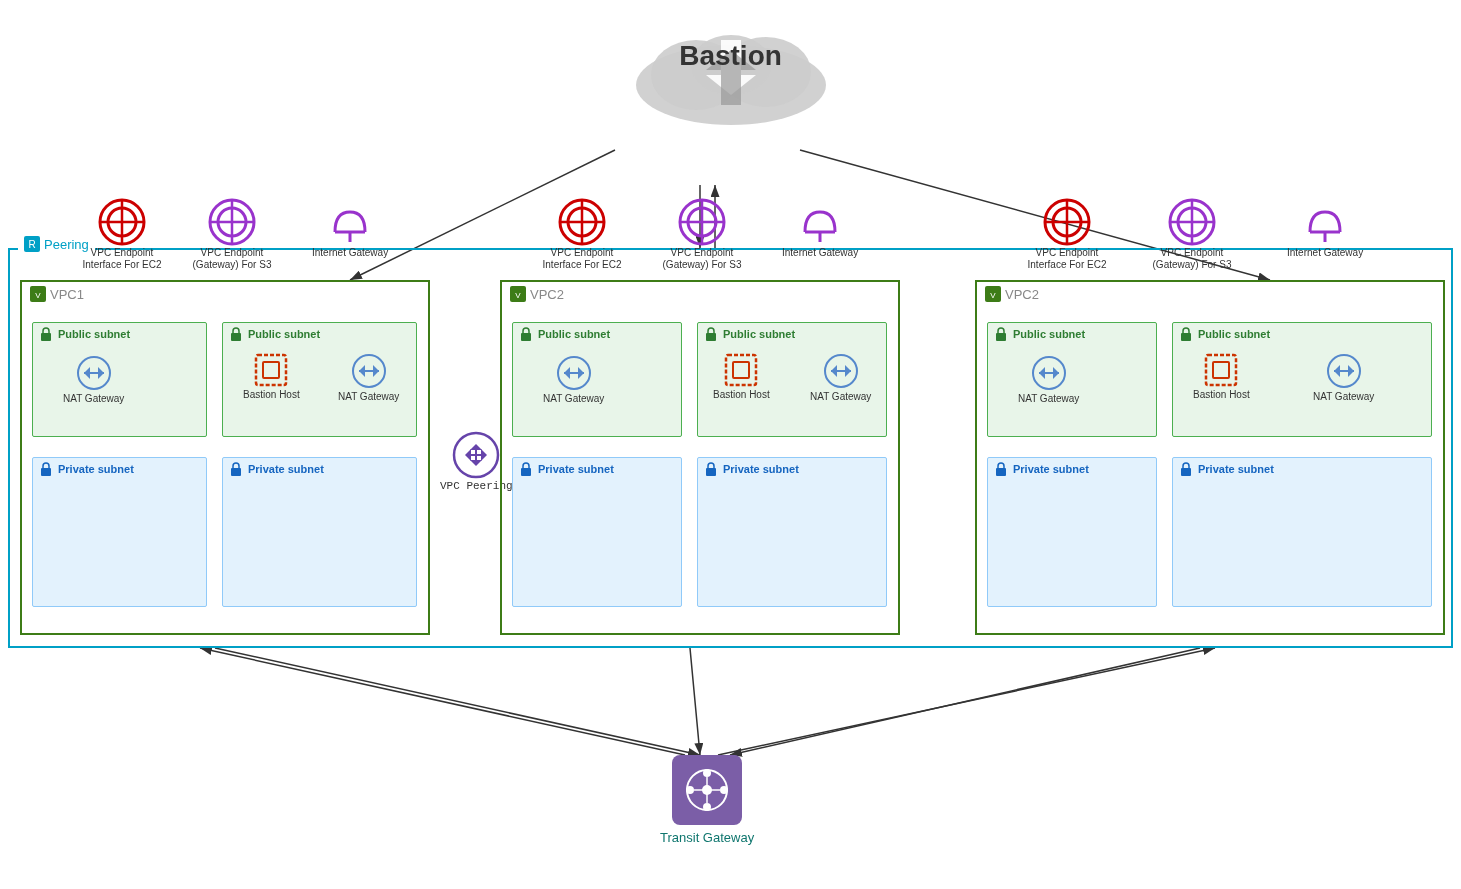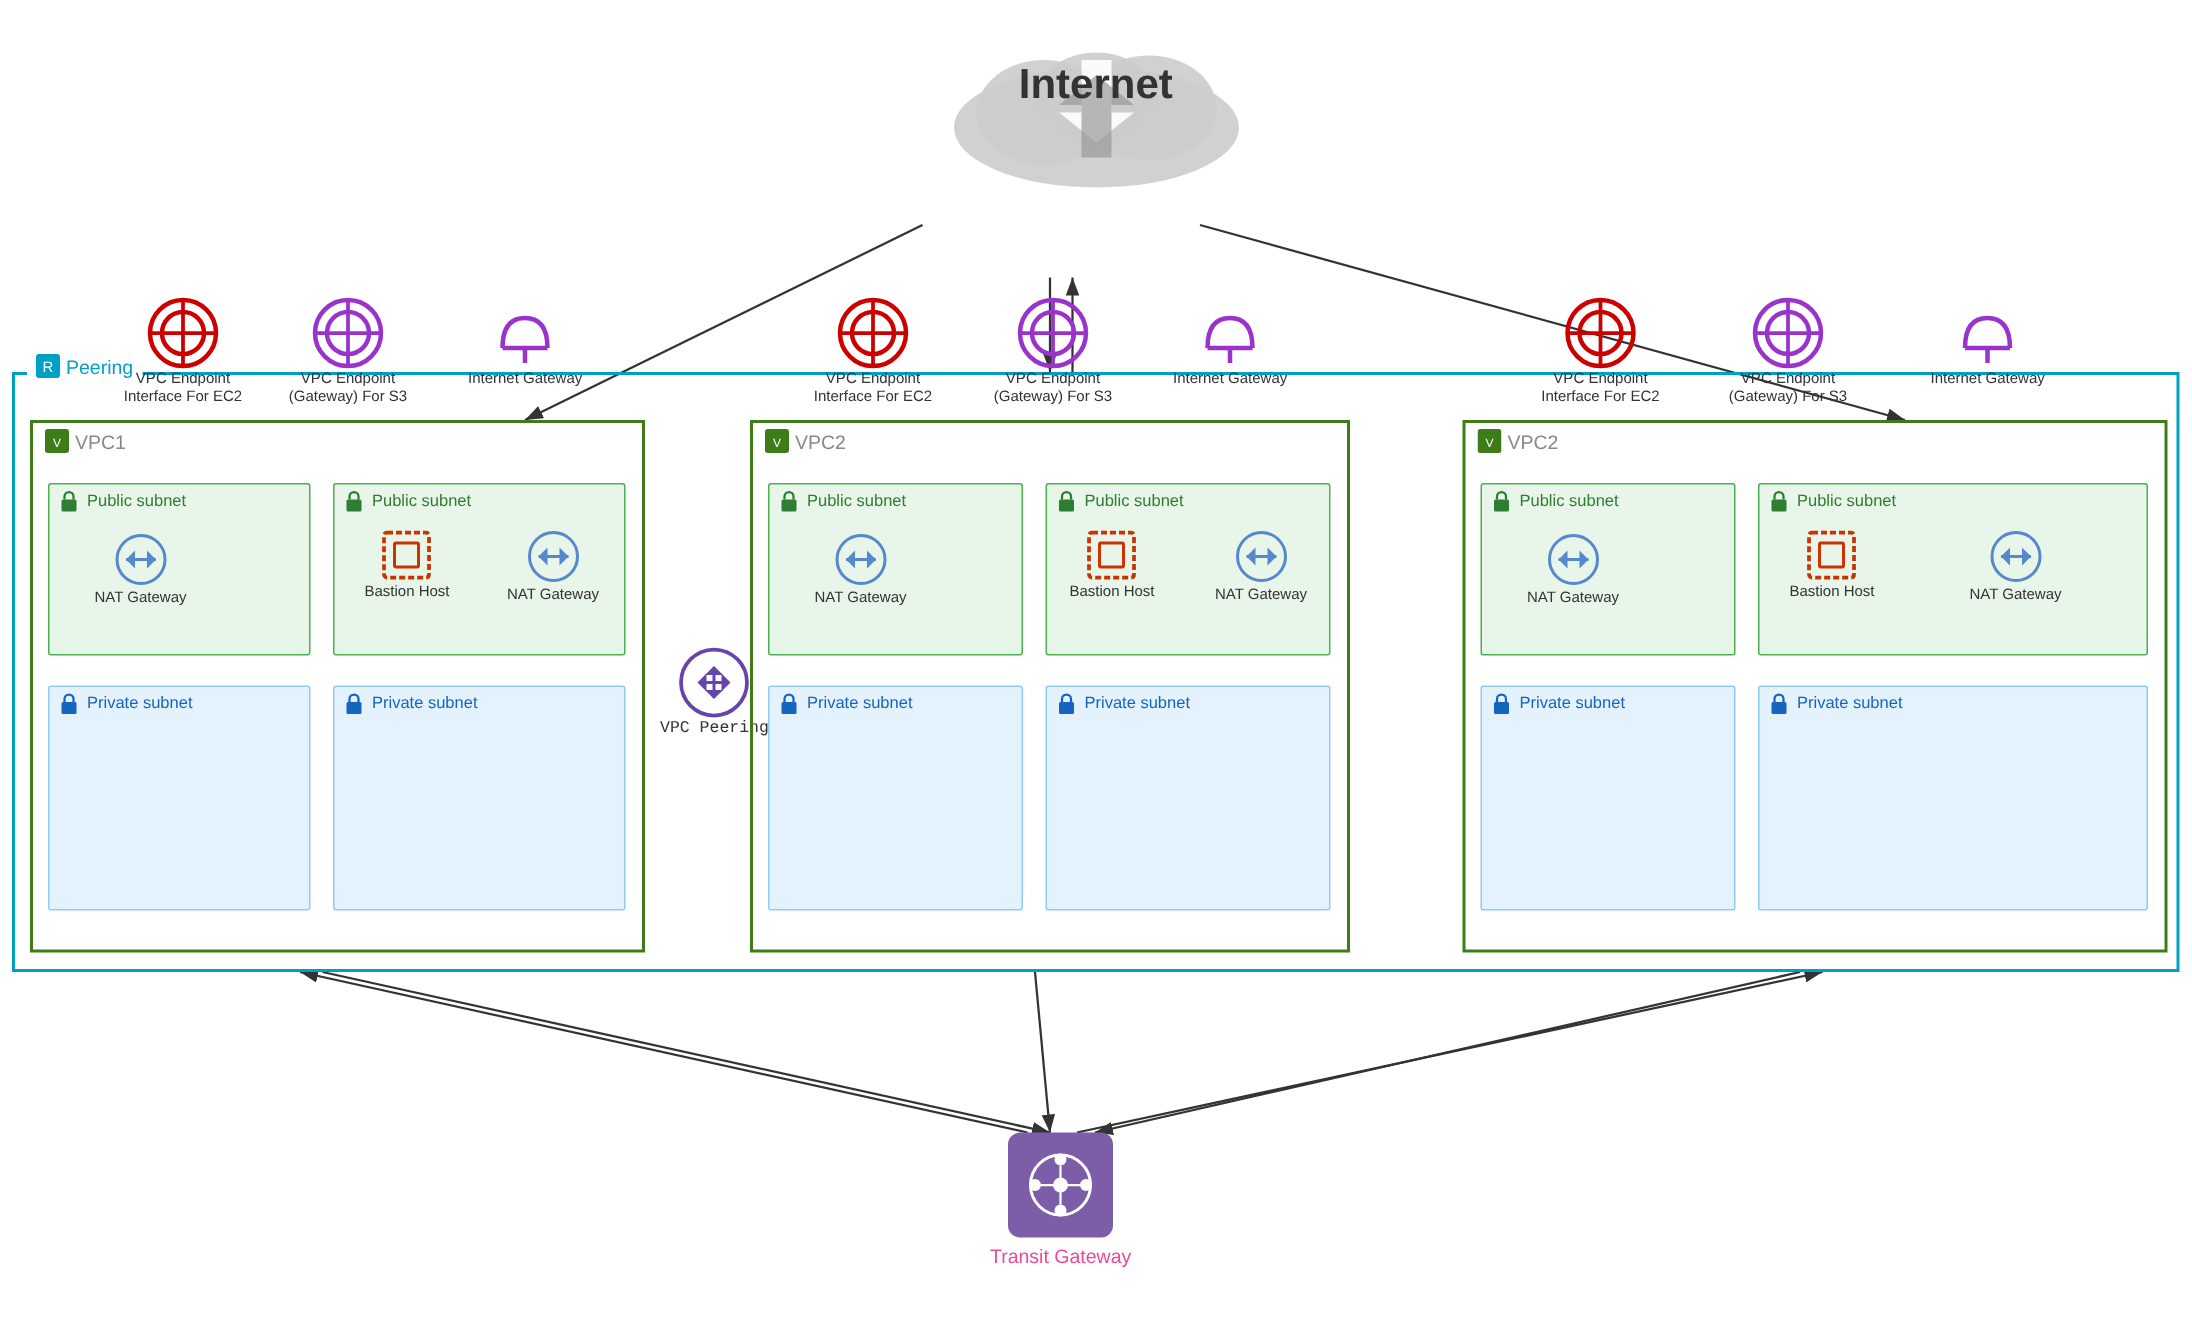--- a/index.html
+++ b/index.html
@@ -122,21 +122,21 @@
 
     .subnet-private {
       background: #e3f2fd;
       border: 1px solid #90caf9;
       border-radius: 2px;
       position: absolute;
     }
 
     .subnet-label {
       font-size: 11px;
-      font-weight: normal;
+      font-weight: bold;
       padding: 3px 5px;
       display: flex;
       align-items: center;
       gap: 4px;
     }
 
     .subnet-label-public { color: #2e7d32; }
     .subnet-label-private { color: #1565c0; }
 
     
@@ -194,21 +194,21 @@
       <svg class="cloud-svg" viewBox="0 0 220 120">
 
         <ellipse cx="110" cy="75" rx="95" ry="40" fill="#ccc" opacity="0.9"></ellipse>
         <ellipse cx="75" cy="65" rx="45" ry="35" fill="#ccc" opacity="0.9"></ellipse>
         <ellipse cx="145" cy="62" rx="45" ry="35" fill="#ccc" opacity="0.9"></ellipse>
         <ellipse cx="110" cy="55" rx="40" ry="30" fill="#ccc" opacity="0.9"></ellipse>
 
         <polygon points="105,30 120,30 120,65 135,65 110,85 85,65 100,65 100,30" fill="white" opacity="0.9"></polygon>
         <polygon points="105,95 120,95 120,60 135,60 110,40 85,60 100,60 100,95" fill="#999" opacity="0.7"></polygon>
       </svg>
-      <span class="internet-label">Internet</span>
+      <span class="internet-label">Bastion</span>
     </div>
   </div>
 
   <div class="region-box">
     <div class="region-label">
       <svg width="16" height="16" viewBox="0 0 16 16">
         <rect width="16" height="16" fill="#00a0c6" rx="2"></rect>
         <text x="8" y="12" text-anchor="middle" fill="white" font-size="10">R</text>
       </svg>
       <span>Peering</span>
@@ -554,16 +554,16 @@
         <circle cx="25" cy="8" r="4" fill="white"></circle>
         <circle cx="25" cy="42" r="4" fill="white"></circle>
         <circle cx="8" cy="25" r="4" fill="white"></circle>
         <circle cx="42" cy="25" r="4" fill="white"></circle>
         <line x1="25" y1="25" x2="25" y2="12" stroke="white" stroke-width="1.5"></line>
         <line x1="25" y1="25" x2="25" y2="38" stroke="white" stroke-width="1.5"></line>
         <line x1="25" y1="25" x2="12" y2="25" stroke="white" stroke-width="1.5"></line>
         <line x1="25" y1="25" x2="38" y2="25" stroke="white" stroke-width="1.5"></line>
       </svg>
     </div>
-    <div style="font-size:13px; color:#ec4899; margin-top:5px; text-align:center;">Transit Gateway</div>
+    <div style="font-size:13px; color:#0f766e; margin-top:5px; text-align:center;">Transit Gateway</div>
   </div>
 
 </div>
 
 </body></html>

